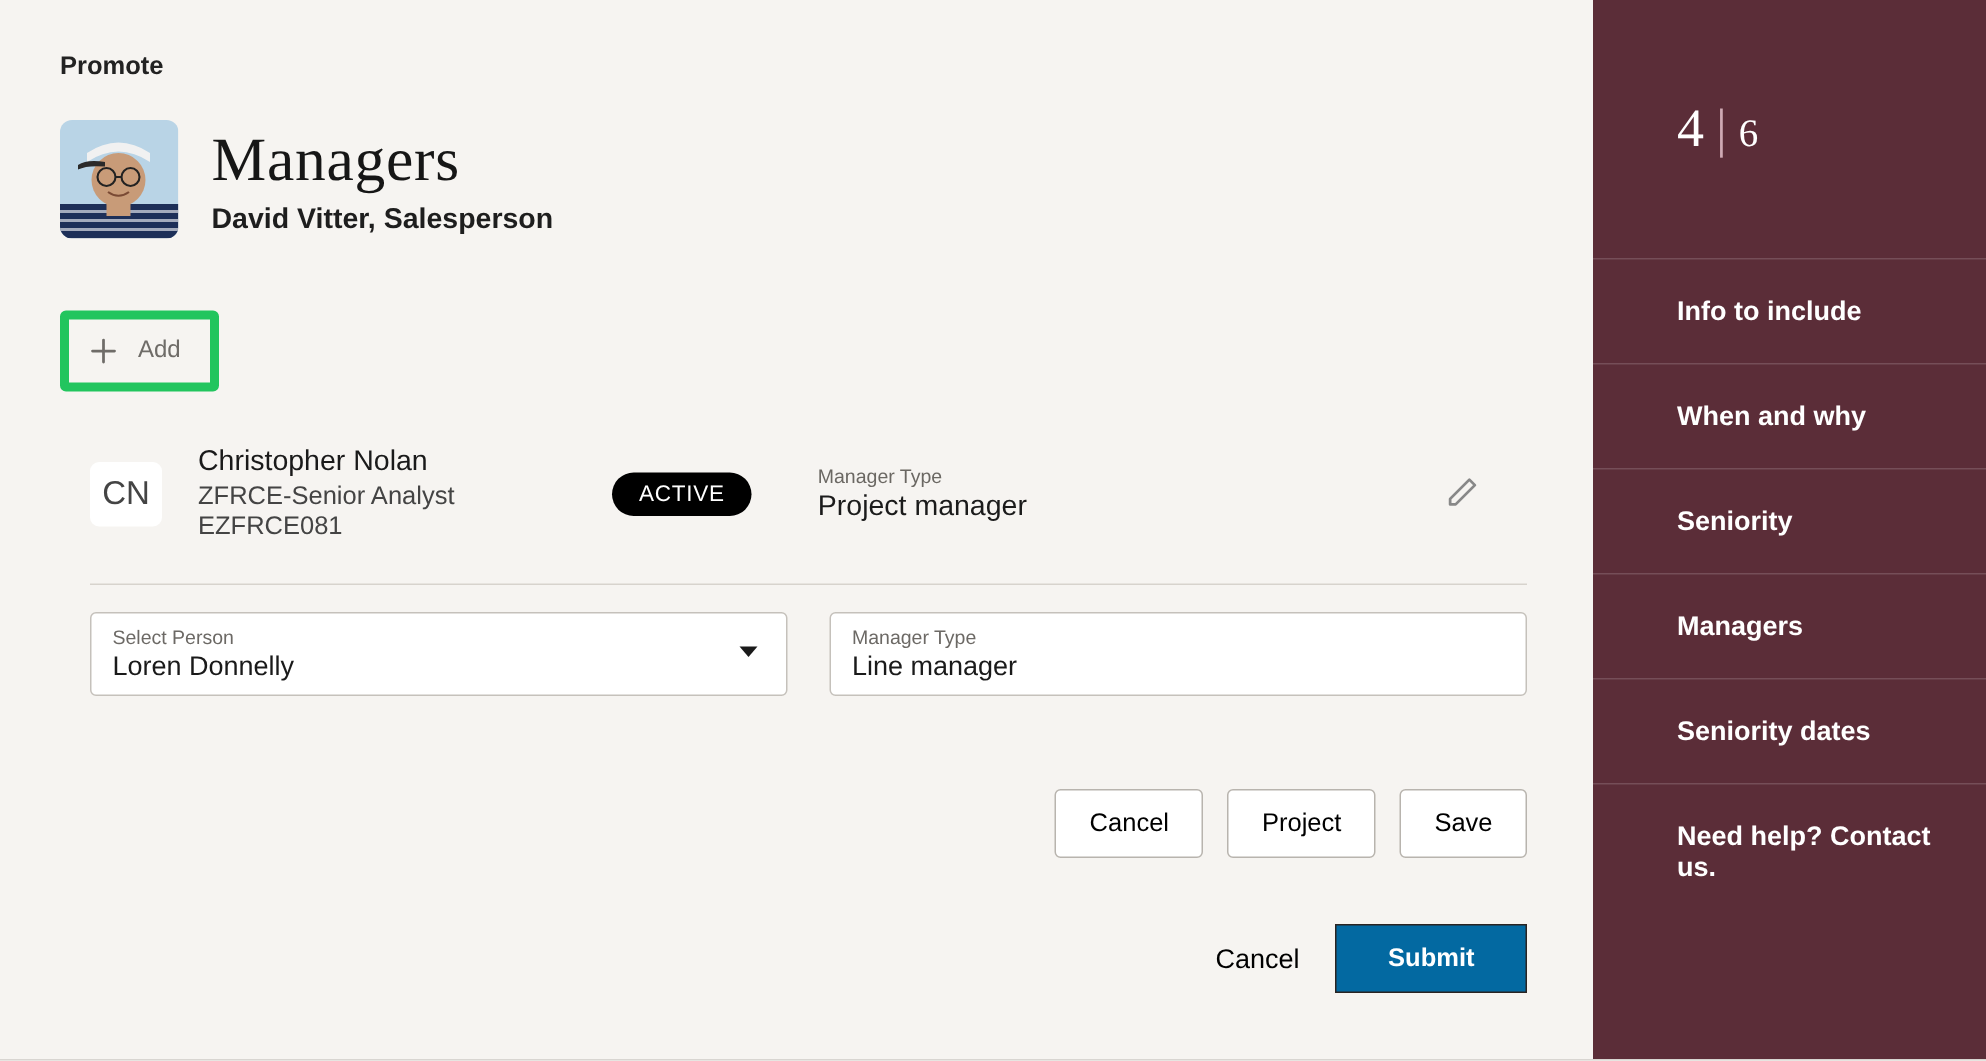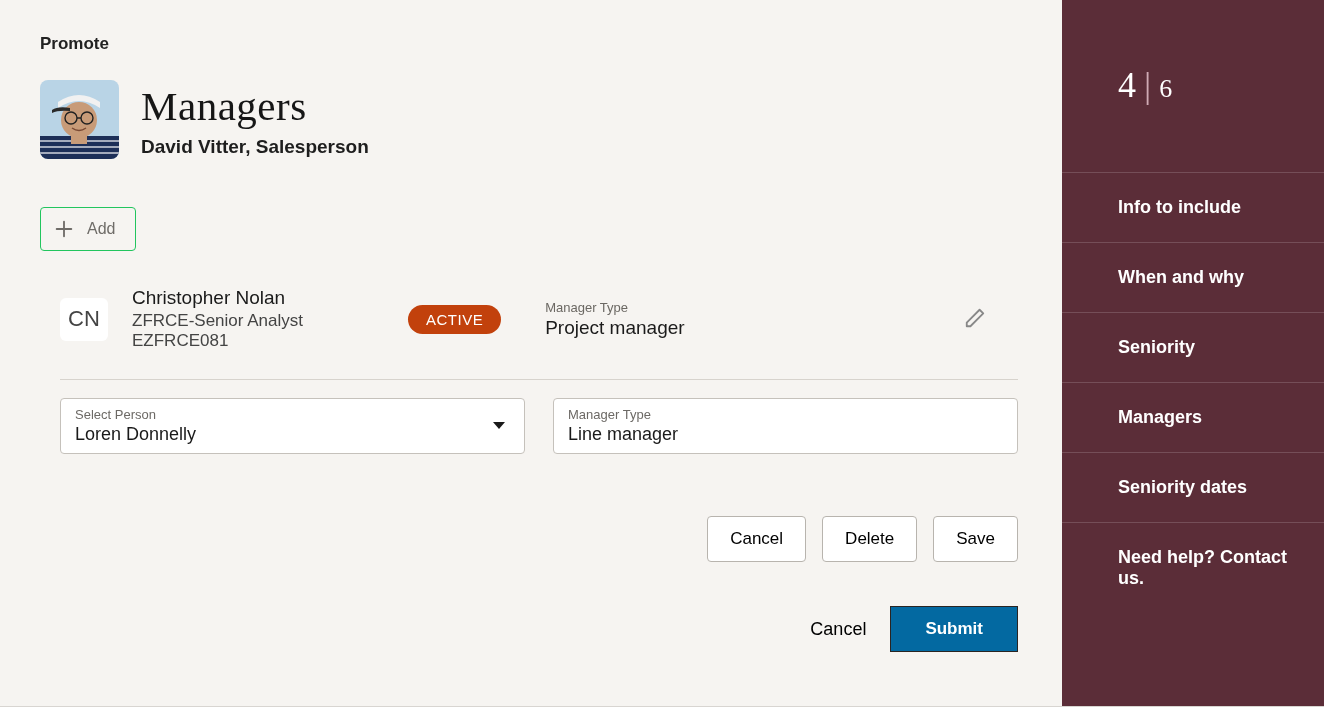--- a/index.html
+++ b/index.html
@@ -58,21 +58,21 @@
     font-weight: 600;
     color: #1e1e1e;
     margin-top: 6px;
   }
 
   .add-btn {
     margin-top: 48px;
     display: inline-flex;
     align-items: center;
     gap: 12px;
-    border: 1px solid #22c55e;
+    border: 6px solid #22c55e;
     background: transparent;
     color: #6f6c68;
     font-size: 16px;
     padding: 10px 20px 10px 12px;
     border-radius: 4px;
     cursor: pointer;
   }
   .add-btn svg { stroke: #6f6c68; }
 
   .manager-card {
@@ -94,21 +94,21 @@
     justify-content: center;
     font-size: 22px;
     color: #444;
     flex: none;
   }
   .name-block { width: 252px; }
   .mname { font-size: 19px; color: #1a1a1a; margin-bottom: 2px; }
   .mrole { font-size: 17px; color: #444; }
 
   .badge {
-    background: #c2410c;
+    background: #000000;
     color: #fff;
     border-radius: 18px;
     padding: 6px 18px;
     font-size: 15px;
     font-weight: 400;
     letter-spacing: 0.5px;
   }
 
   .mtype-block { margin-left: 20px; }
   .mtype-label { font-size: 13px; color: #6b6863; margin-bottom: 2px; }
@@ -304,21 +304,21 @@
         </span>
       </div>
       <div class="field">
         <div class="field-label">Manager Type</div>
         <div class="field-value">Line manager</div>
       </div>
     </div>
 
     <div class="card-actions">
       <button class="btn">Cancel</button>
-      <button class="btn">Delete</button>
+      <button class="btn">Project</button>
       <button class="btn">Save</button>
     </div>
 
     <div class="footer-actions">
       <button class="link-btn">Cancel</button>
       <button class="primary">Submit</button>
     </div>
   </main>
 
   <aside class="sidebar">

